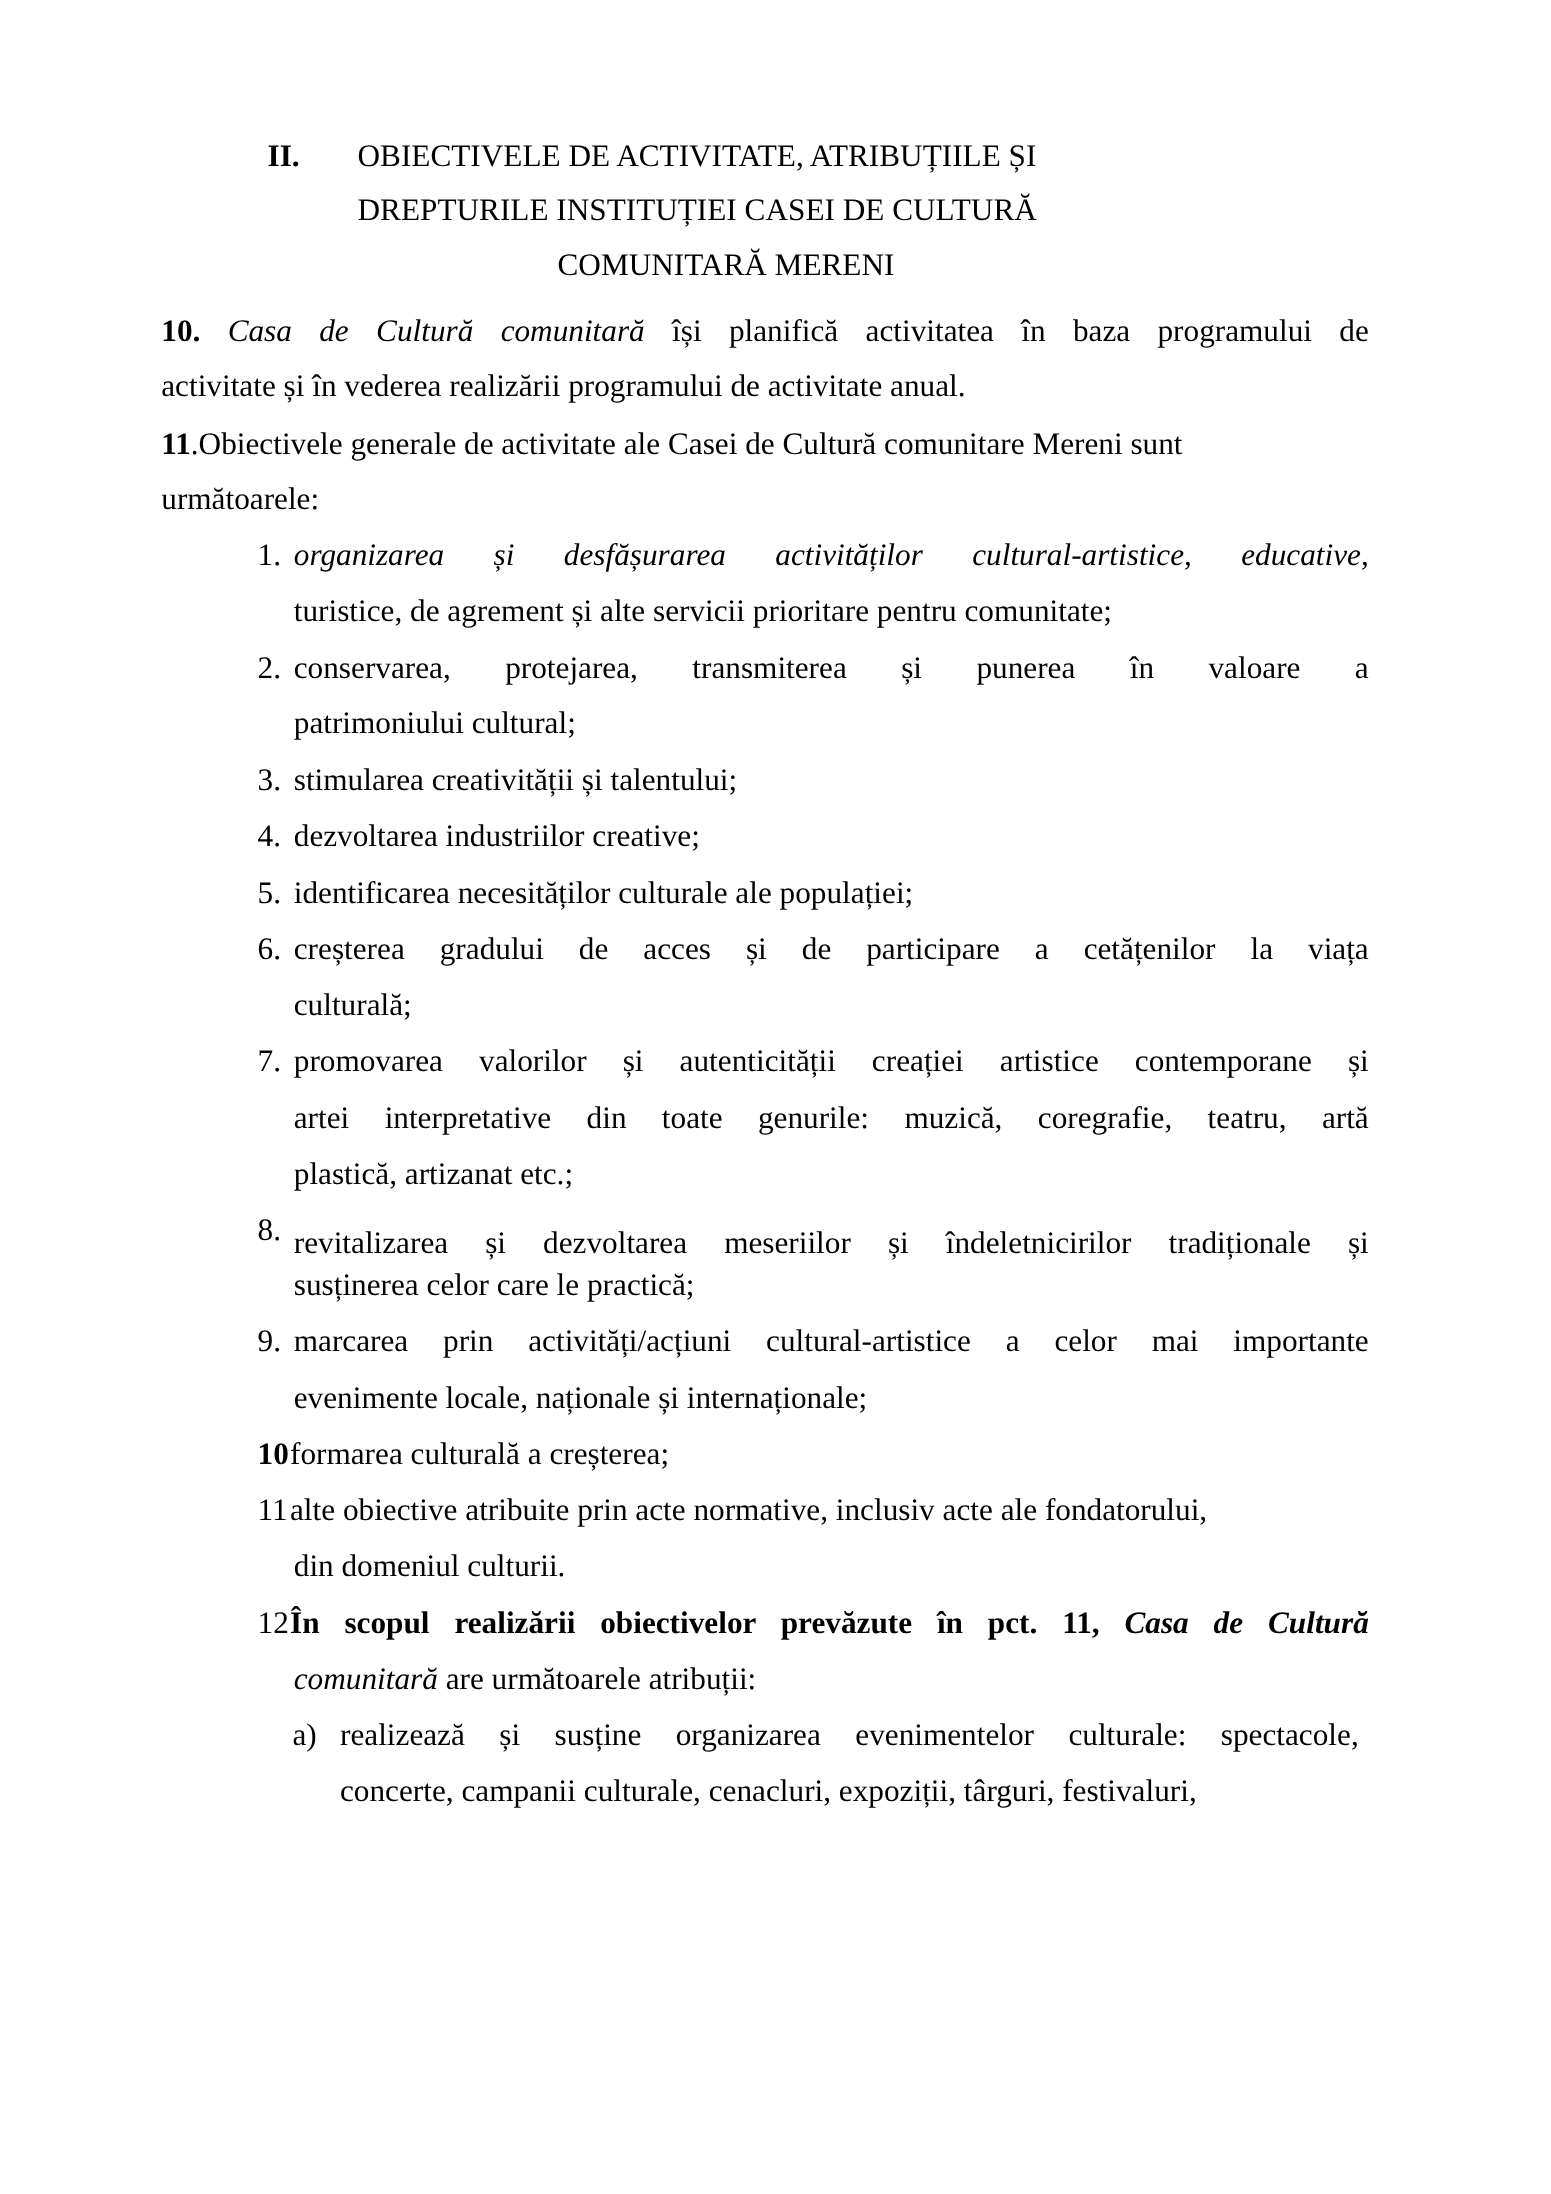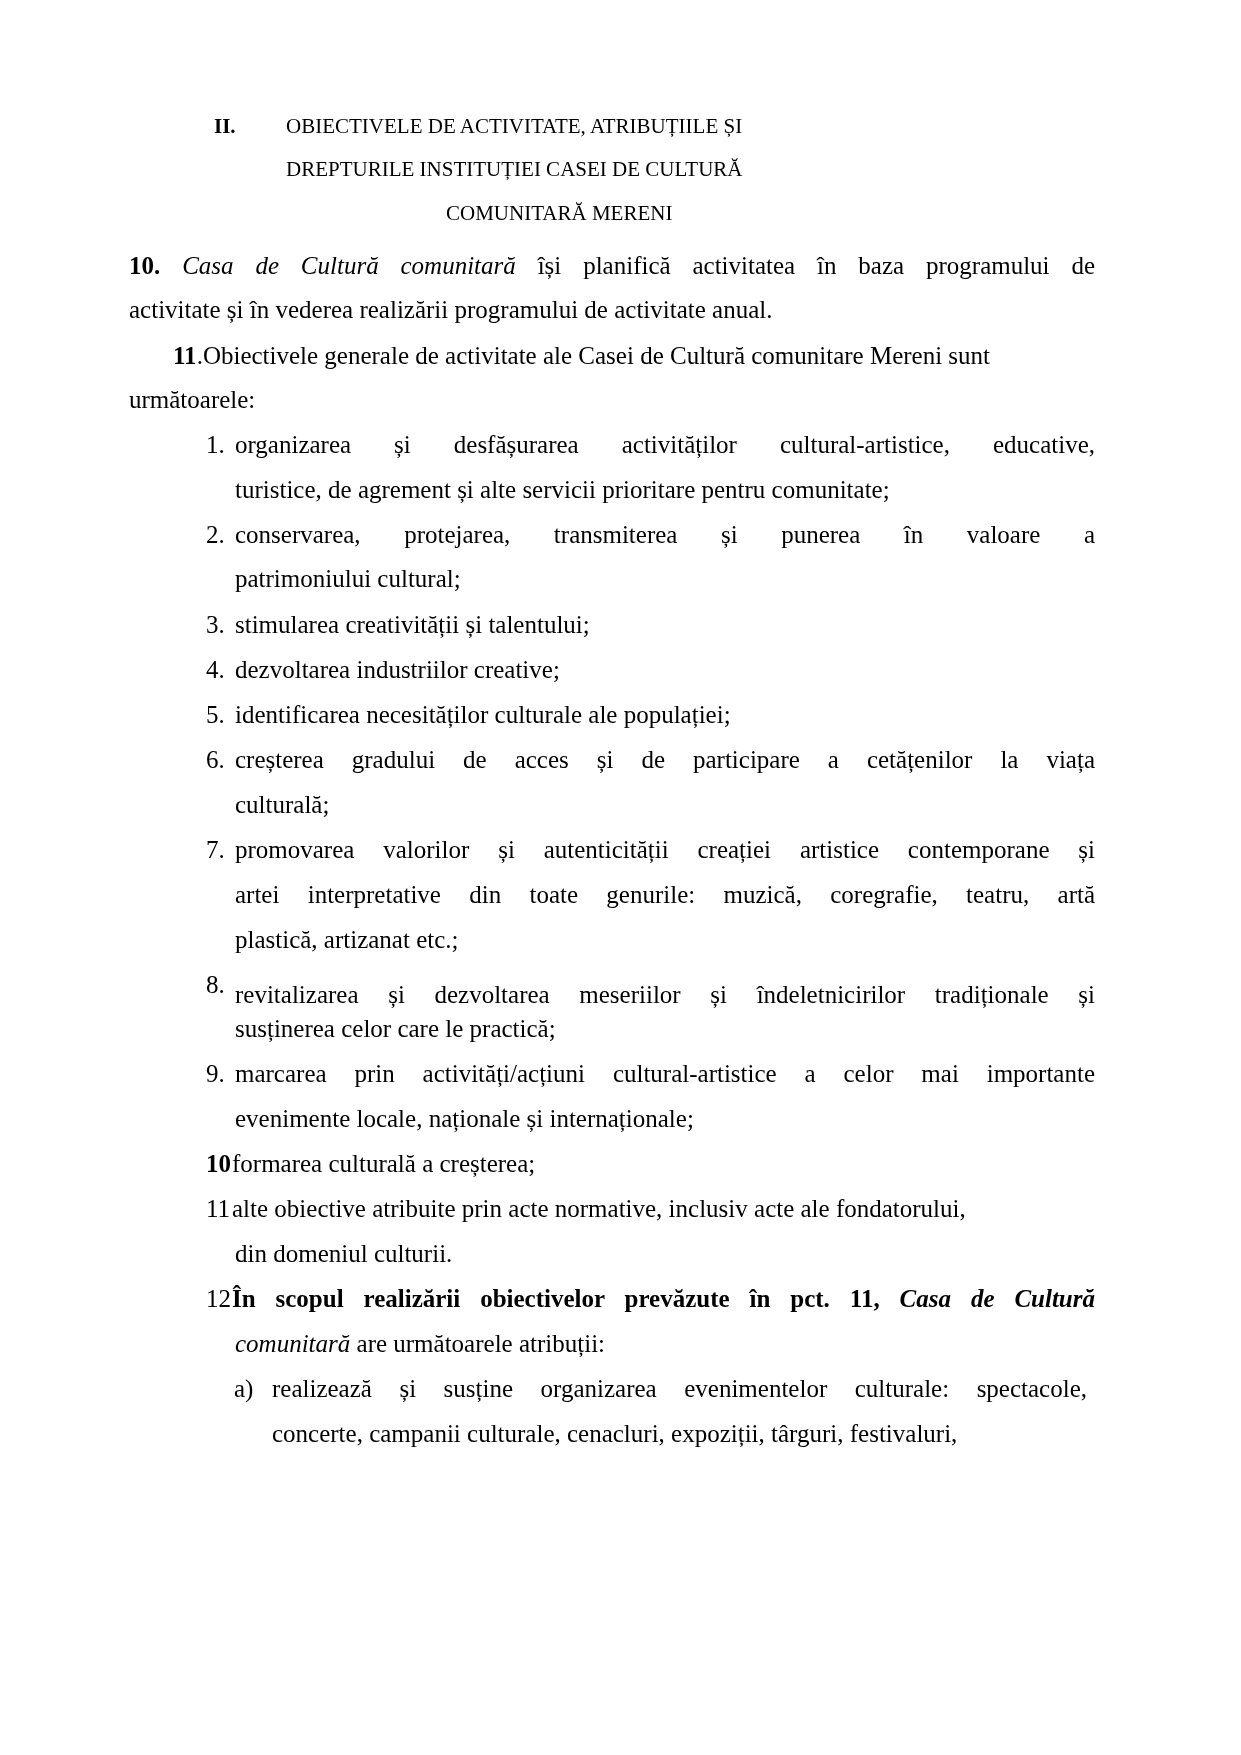--- a/index.html
+++ b/index.html
@@ -6,46 +6,46 @@
   body {
     width: 1241px; height: 1755px; position: relative; overflow: hidden;
     font-family: "Liberation Serif", "DejaVu Serif", serif;
     color: #000000;
     font-size: 25px;
   }
   .line { position: absolute; white-space: nowrap; line-height: 30px; }
   .just { text-align: justify; text-align-last: justify; white-space: normal; }
   .b { font-weight: bold; }
   .i { font-style: italic; text-align: right; }
-  .h { font-size: 21px; }
+  .h { font-size: 25px; }
 </style>
 </head>
 <body>
 
 <div>
   <div class="line b h" style="left:214px; top:111px;">II.</div>
   <div class="line h" style="left:286px; top:111px;">OBIECTIVELE DE ACTIVITATE, ATRIBUȚIILE ȘI</div>
   <div class="line h" style="left:286px; top:154px;">DREPTURILE INSTITUȚIEI CASEI DE CULTURĂ</div>
   <div class="line h" style="left:446px; top:198px;">COMUNITARĂ MERENI</div>
 </div>
 
 <div>
   <div class="line just" style="left:129px; top:251px; width:966px;"><span class="b">10.</span> <span class="i">Casa de Cultură comunitară</span> <span>își planifică activitatea în baza programului de</span></div>
   <div class="line" style="left:129px; top:295px;">activitate și în vederea realizării programului de activitate anual.</div>
 </div>
 
 <div>
-  <div class="line" style="left:129px; top:341px;margin-left:44px;"><span class="b">11</span><span>.Obiectivele generale de activitate ale Casei de Cultură comunitare Mereni sunt</span></div>
+  <div class="line" style="left:129px; top:341px;"><span class="b">11</span><span>.Obiectivele generale de activitate ale Casei de Cultură comunitare Mereni sunt</span></div>
   <div class="line" style="left:129px; top:385px;">următoarele:</div>
 </div>
 
 <div>
 
   <div class="line" style="left:206px; top:430px;">1.</div>
-  <div class="line just" style="left:235px; top:430px; width:860px;">organizarea și desfășurarea activităților cultural-artistice, educative,</div>
+  <div class="line just" style="left:235px; top:430px; width:860px;font-style:italic;">organizarea și desfășurarea activităților cultural-artistice, educative,</div>
   <div class="line" style="left:235px; top:475px;">turistice, de  agrement și alte servicii prioritare pentru comunitate;</div>
 
   <div class="line" style="left:206px; top:520px;">2.</div>
   <div class="line just" style="left:235px; top:520px; width:860px;">conservarea, protejarea, transmiterea și punerea în valoare a</div>
   <div class="line" style="left:235px; top:564px;">patrimoniului cultural;</div>
 
   <div class="line" style="left:206px; top:610px;">3.</div>
   <div class="line" style="left:235px; top:610px;">stimularea creativității și talentului;</div>
 
   <div class="line" style="left:206px; top:655px;">4.</div>

